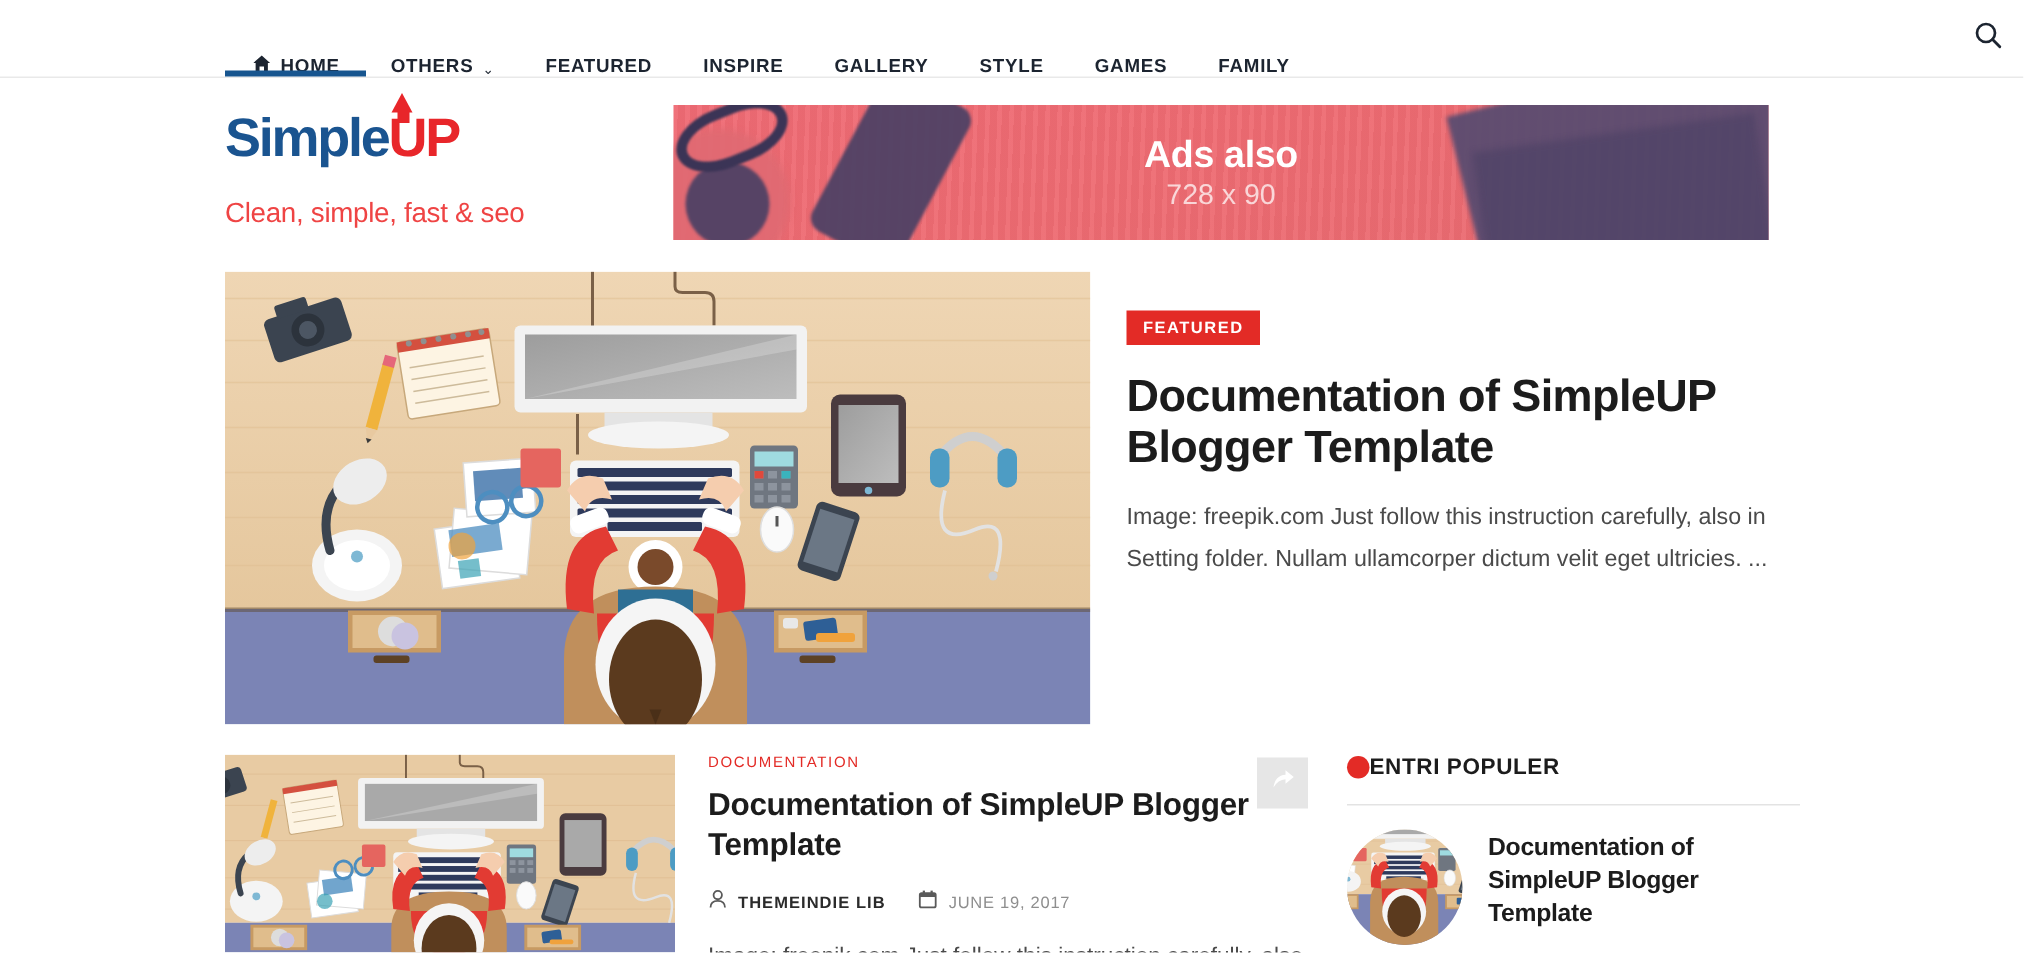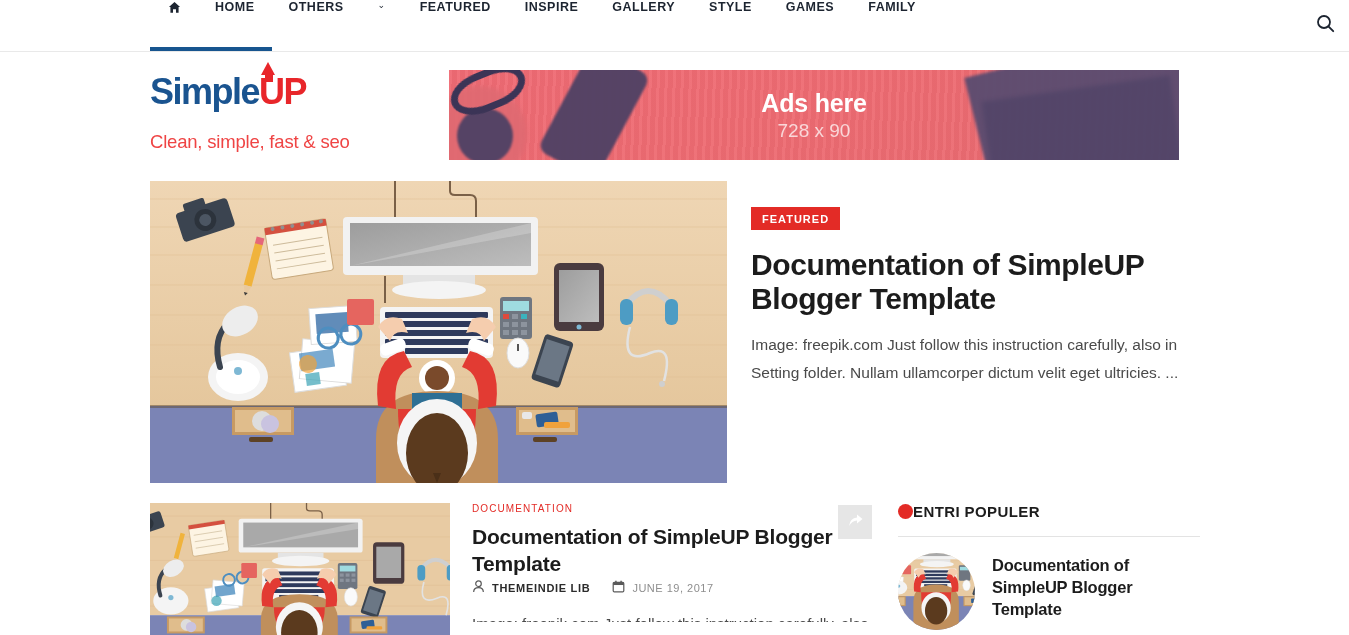--- a/index.html
+++ b/index.html
@@ -14,23 +14,23 @@
   
   .navbar {
     position: absolute; top: 0; left: 0; width: 1349px; height: 52px;
     background: #ffffff; border-bottom: 1px solid #e9e9e9;
   }
   .nav-inner {
     position: absolute; left: 150px; top: 0; width: 1050px; height: 51px;
     display: flex; align-items: center;
   }
   .nav-item {
-    position: relative; height: 51px; display: flex; align-items: flex-start;
+    position: relative; height: 51px; display: flex; align-items: flex-end;
     padding: 0 17px; font-size: 12.5px; font-weight: bold; letter-spacing: .5px;
-    color: #1c2430; text-transform: uppercase; cursor: pointer; white-space: nowrap; gap: 28px;
+    color: #1c2430; text-transform: uppercase; cursor: pointer; white-space: nowrap;
   }
   .nav-item.first { padding-left: 18px; }
   .nav-item.active::after {
     content: ""; position: absolute; left: 0; right: 0; bottom: 0;
     height: 4px; background: #17558f;
   }
   .home-icon { display: inline-block; margin-right: 6px; position: relative; top: 1px; }
   .caret { display: inline-block; margin-left: 6px; font-size: 9px; color: #1c2430; font-weight: normal; }
   .search-btn {
     position: absolute; right: 0; top: 0; height: 51px; width: 48px;
@@ -94,21 +94,21 @@
   
   .post-row { position: absolute; left: 150px; top: 503px; width: 724px; }
   .post-thumb { position: absolute; left: 0; top: 0; width: 300px; height: 132px; overflow: hidden; }
   .post-body { position: absolute; left: 322px; top: 0; width: 402px; }
   .share-box {
     position: absolute; left: 688px; top: 2px; width: 34px; height: 34px;
     background: #e6e6e6; display: flex; align-items: center; justify-content: center; cursor: pointer;
   }
   .post-cat { font-size: 10px; font-weight: normal; letter-spacing: 1.1px; color: #e32b26; text-transform: uppercase; }
   .post-title { margin-top: 10px; font-size: 21px; line-height: 1.28; font-weight: bold; color: #1c1c1c; letter-spacing: -.2px; }
-  .post-meta { margin-top: 1px; display: flex; align-items: center; gap: 7px; }
+  .post-meta { margin-top: 15px; display: flex; align-items: center; gap: 7px; }
   .meta-author { font-size: 11px; font-weight: bold; letter-spacing: .7px; color: #2b2b2b; text-transform: uppercase; }
   .meta-date { font-size: 11px; letter-spacing: .5px; color: #8e8e8e; text-transform: uppercase; }
   .meta-gap { width: 8px; }
   .post-snip { margin-top: 13px; font-size: 15px; line-height: 1.8; color: #4a4a4a; height: 12px; overflow: hidden; }
 
   
   .sidebar { position: absolute; left: 898px; top: 503px; width: 302px; }
   .wid-head { display: flex; align-items: center; }
   .wid-dot { width: 15px; height: 15px; border-radius: 50%; background: #e32b26; flex: 0 0 auto; }
   .wid-title { font-size: 15px; font-weight: bold; letter-spacing: .4px; color: #1c1c1c; text-transform: uppercase; }
@@ -176,21 +176,21 @@
 
     <div class="ad">
       <div class="ad-grain"></div>
       <div class="ad-obj ad-cup-outer"></div>
       <div class="ad-obj ad-cup-inner"></div>
       <div class="ad-obj ad-phone"></div>
       <div class="ad-obj ad-book"></div>
       <div class="ad-obj ad-book2"></div>
       <div class="ad-glasses"></div>
       <div class="ad-text">
-        <div class="ad-title">Ads here</div>
+        <div class="ad-title">Ads also</div>
         <div class="ad-size">728 x 90</div>
       </div>
     </div>
   </div>
 
   <div class="featured">
     <div class="feat-img">
       <svg class="deskimg" viewBox="0 0 577 302" preserveAspectRatio="none">
         <defs>
           <linearGradient id="wood" x1="0" y1="0" x2="0" y2="1">

